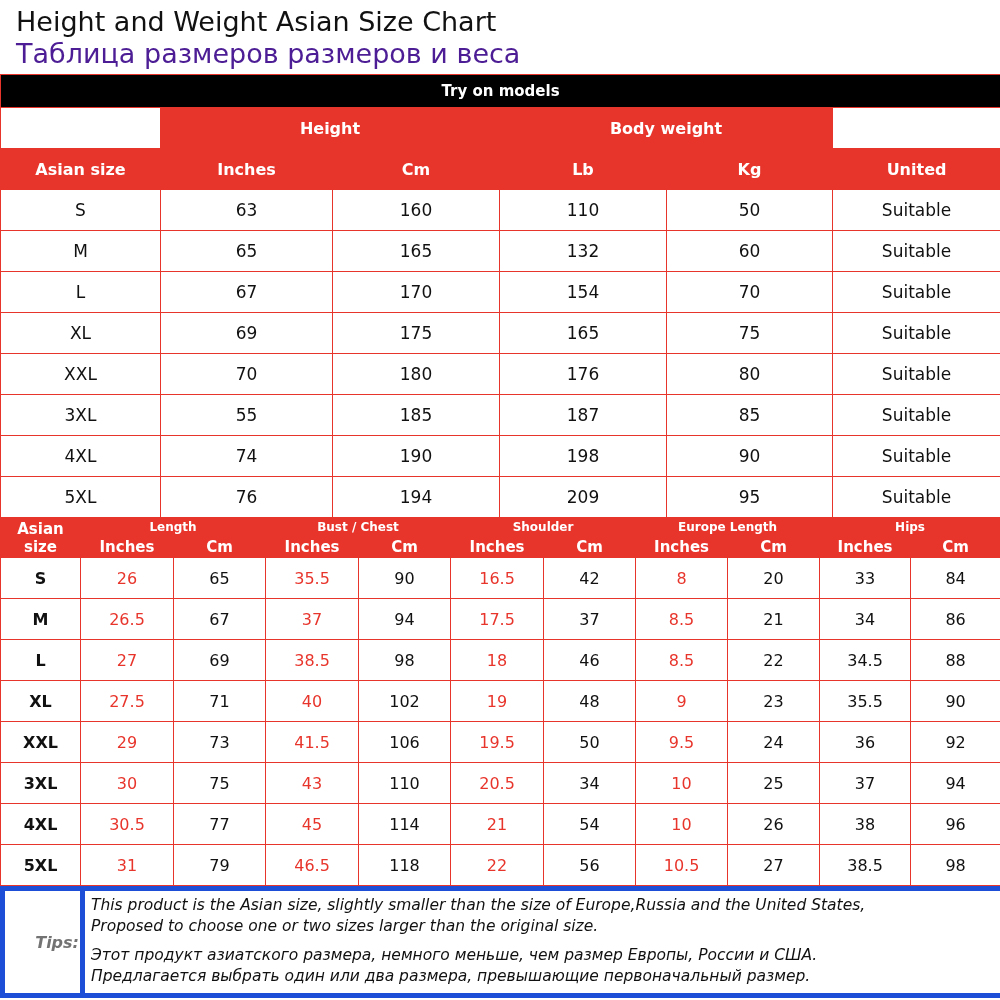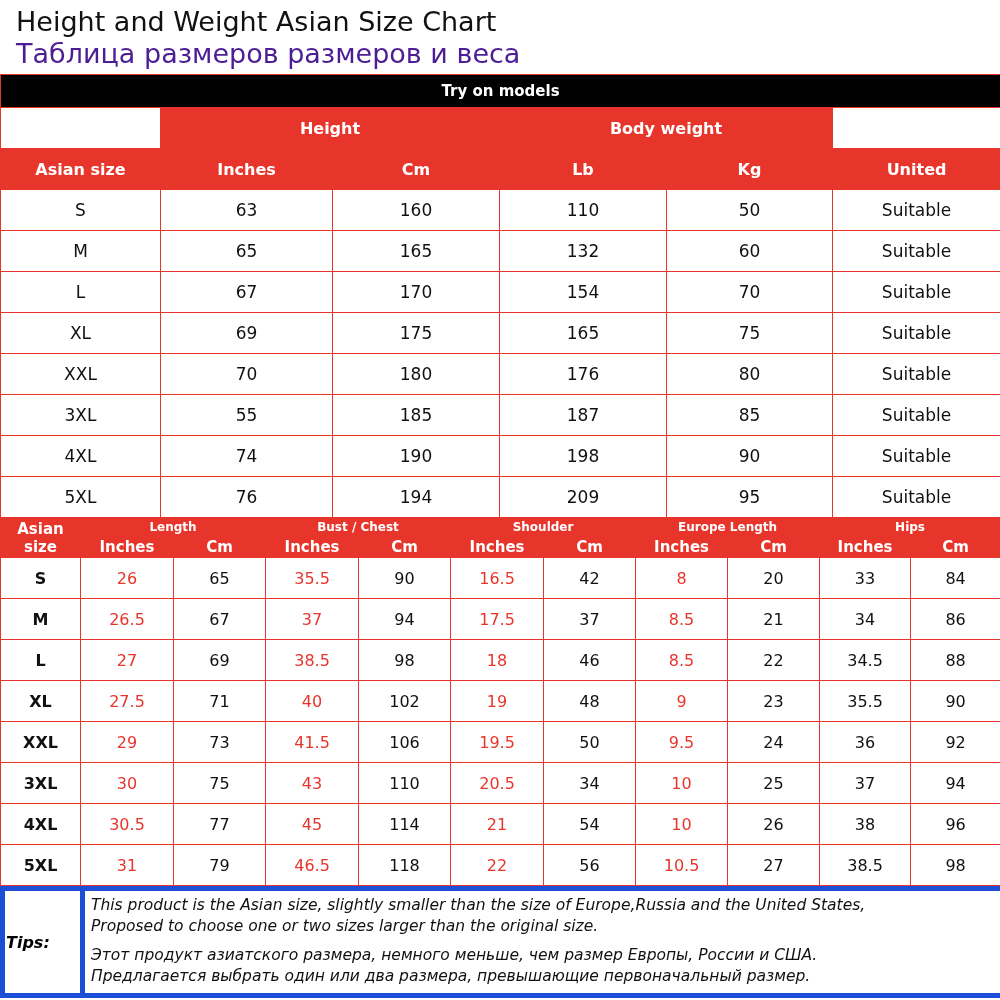--- a/index.html
+++ b/index.html
@@ -127,24 +127,24 @@
     border-collapse: collapse;
     width: 1000px;
     table-layout: fixed;
   }
   .tips-table td {
     border: 5px solid #1d4ed8;
     vertical-align: middle;
     font-style: italic;
   }
   .tips-label {
-    text-align: left;
-    font-size: 16px;
-    font-weight: bold;
-    color: #000000;
+    text-align: right;
+    font-size: 16px;
+    font-weight: bold;
+    color: #737373;
     width: 78px;
     margin-top: 12px;
   }
   .tips-body {
     padding: 4px 6px 6px 6px;
     text-align: left;
   }
   .tips-line {
     font-size: 15.5px;
     line-height: 21px;

